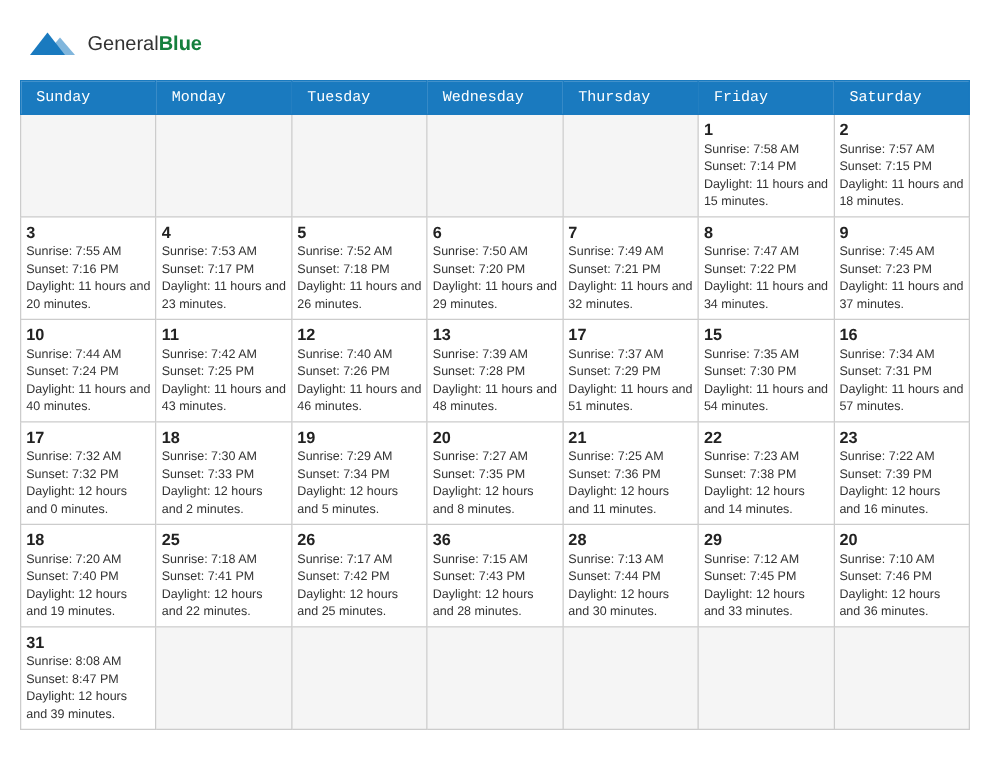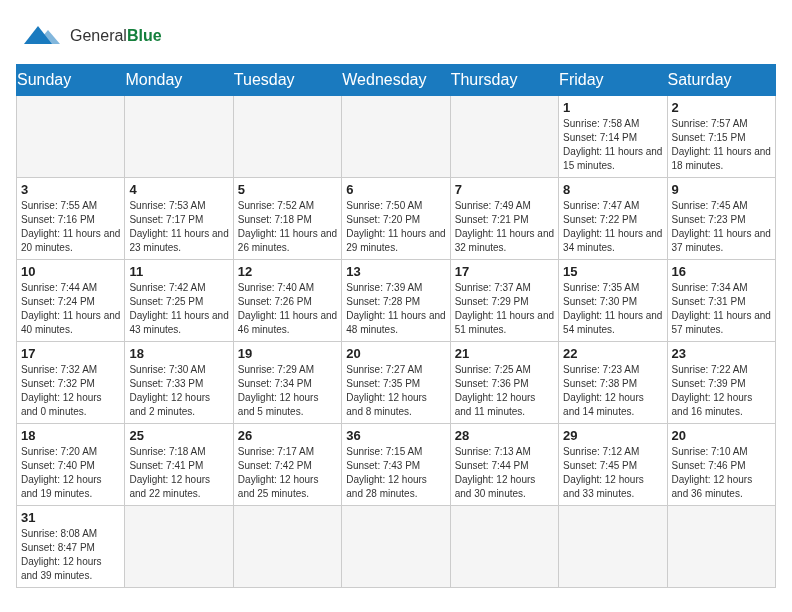--- a/index.html
+++ b/index.html
@@ -34,25 +34,26 @@
       color: #555;
     }
     .calendar-table {
       width: 100%;
       border-collapse: collapse;
       font-size: 11px;
     }
     .calendar-table th {
       background: #1a7abf;
       color: #fff;
-      padding: 6px 0;
+      padding: 6px 12px;
       text-align: left;
-      font-size: 16px;
+      font-size: 12px;
       font-weight: normal;
       border: 1px solid #1a7abf;
+      font-family: Liberation Mono, monospace;
     }
     .calendar-table td {
       border: 1px solid #ccc;
       vertical-align: top;
       padding: 4px;
       width: calc(100% / 7);
       min-height: 80px;
       background: #fff;
     }
     .calendar-table td.empty {

